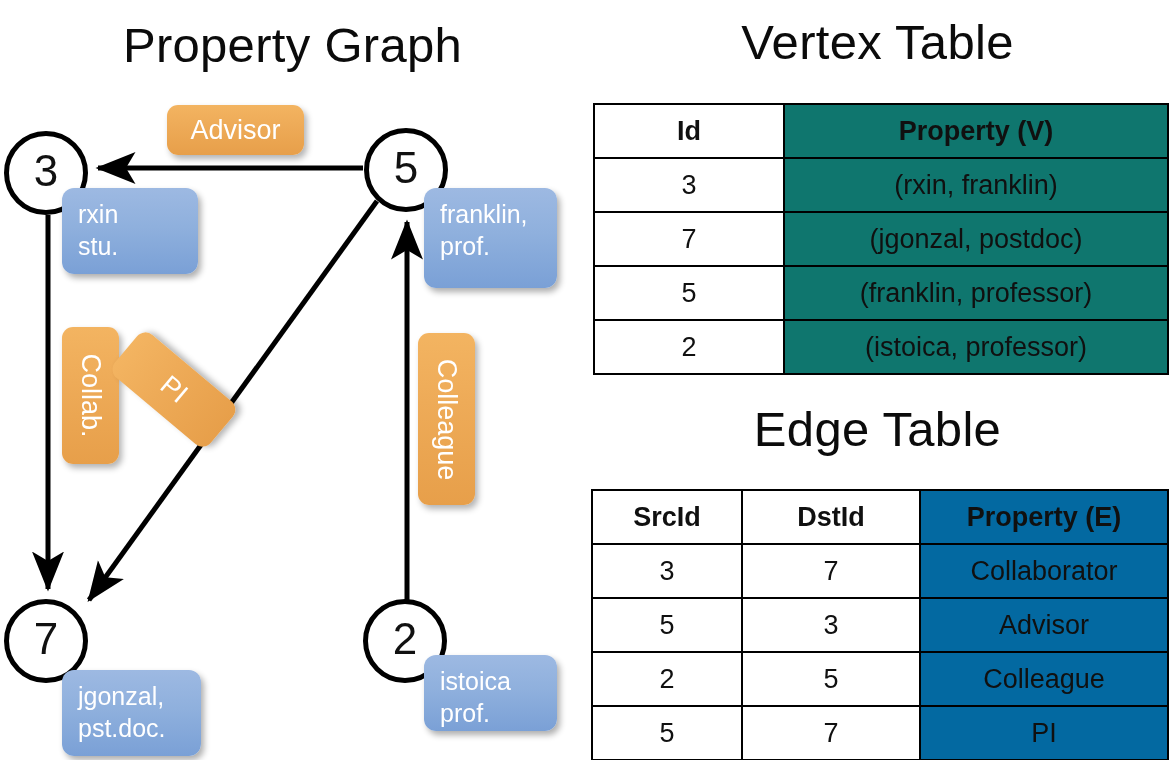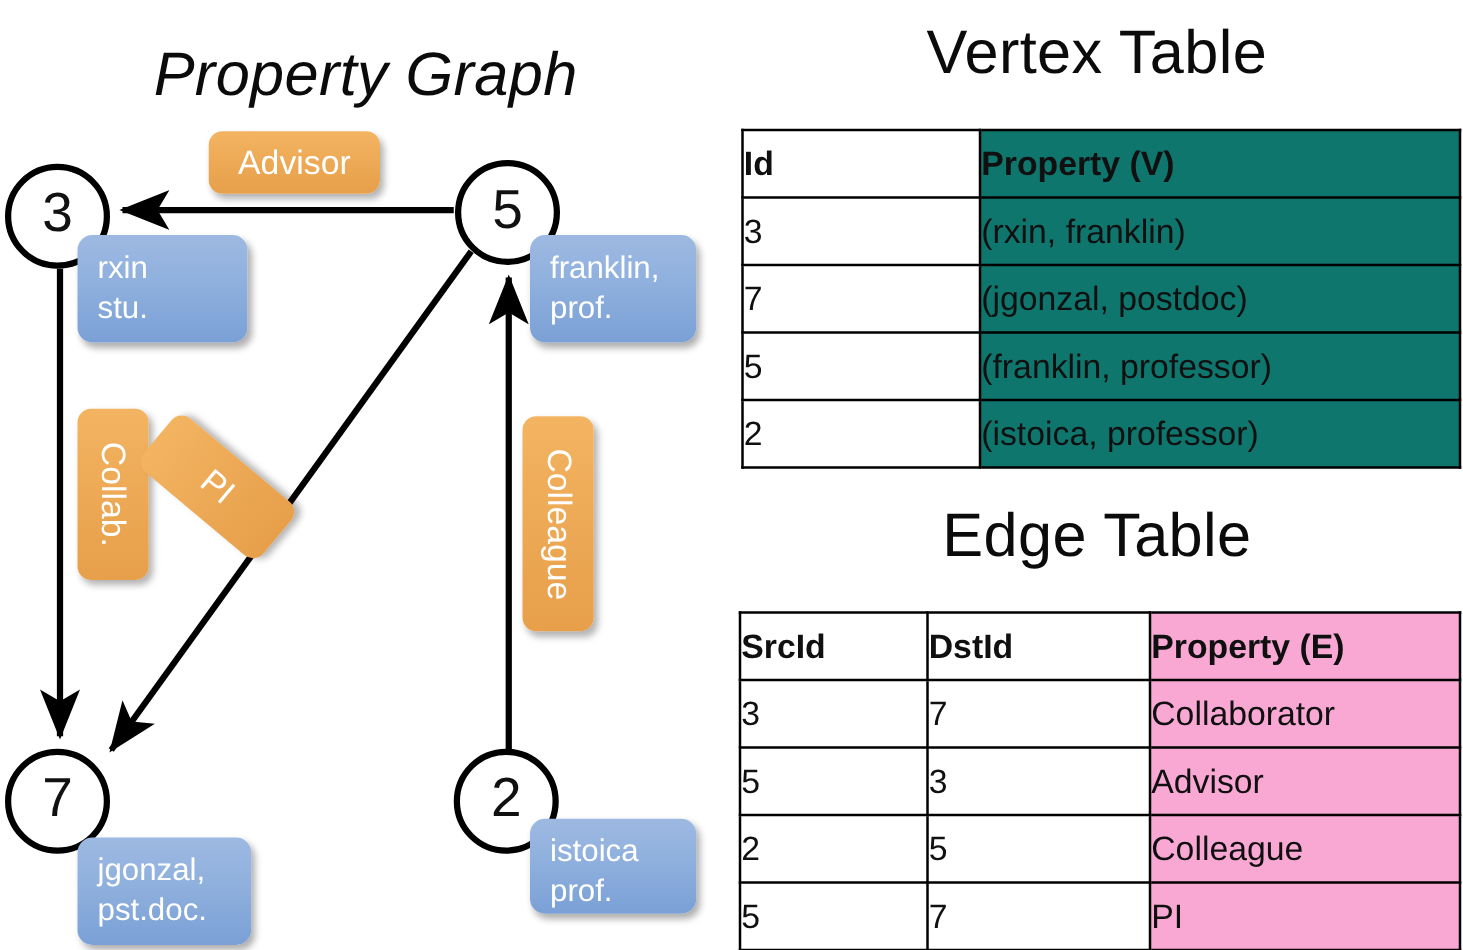--- a/index.html
+++ b/index.html
@@ -20,21 +20,21 @@
   .big-title {
     position: absolute;
     font-weight: 400;
     font-size: 49px;
     line-height: 1;
     letter-spacing: 0.3px;
     color: #0b0b0b;
     white-space: nowrap;
     text-align: center;
   }
-  #title-property-graph { left: 0px;   top: 36px;  width: 585px; font-style: italic; }
+  #title-property-graph { left: 0px;   top: 21px;  width: 585px; }
   #title-vertex-table   { left: 585px; top: 18px;  width: 585px; }
   #title-edge-table     { left: 585px; top: 405px; width: 585px; }
 
   
   #graph-panel {
     position: absolute;
     left: 0; top: 0;
     width: 585px; height: 760px;
   }
   #graph-edges {
@@ -92,34 +92,34 @@
   .rot-cw .lbl-text  { transform: rotate(90deg); }
 
   
   .data-table {
     position: absolute;
     border-collapse: collapse;
     table-layout: fixed;
   }
   .data-table td, .data-table th {
     border: 2px solid #000000;
-    text-align: left;
+    text-align: center;
     vertical-align: middle;
     font-weight: 400;
     font-size: 27px;
     color: #101010;
     padding: 0;
     height: 52px;
   }
   .data-table th {
     font-weight: 700;
     font-size: 27px;
   }
   .cell-blue  { background: #0f766e; }
-  .cell-peach { background: #f9a8d4; }
+  .cell-peach { background: #0369a1; }
 
   #vertex-table { left: 593px; top: 103px; width: 574px; }
   #vertex-table col.c-id   { width: 190px; }
   #vertex-table col.c-prop { width: 384px; }
 
   #edge-table { left: 591px; top: 489px; width: 576px; }
   #edge-table col.c-src  { width: 150px; }
   #edge-table col.c-dst  { width: 178px; }
   #edge-table col.c-prop { width: 248px; }
 </style>
@@ -156,21 +156,21 @@
     <span>7</span>
   </div>
   <div class="node-circle" style="left:363px; top:599px;">
     <span>2</span>
   </div>
 
   <div class="prop-box" style="left:62px; top:188px; width:136px; height:86px;">
     <div>rxin</div>
     <div>stu.</div>
   </div>
-  <div class="prop-box" style="left:424px; top:188px; width:133px; height:86px;">
+  <div class="prop-box" style="left:424px; top:188px; width:133px; height:100px;">
     <div>franklin,</div>
     <div>prof.</div>
   </div>
   <div class="prop-box" style="left:62px; top:655px; width:139px; height:86px;margin-top:15px;">
     <div>jgonzal,</div>
     <div>pst.doc.</div>
   </div>
   <div class="prop-box" style="left:424px; top:655px; width:133px; height:76px;">
     <div>istoica</div>
     <div>prof.</div>

